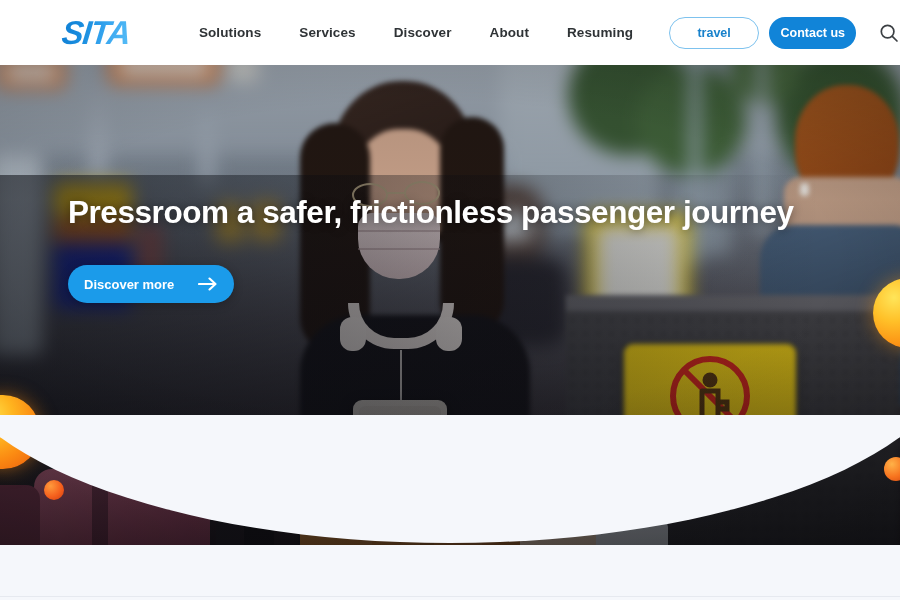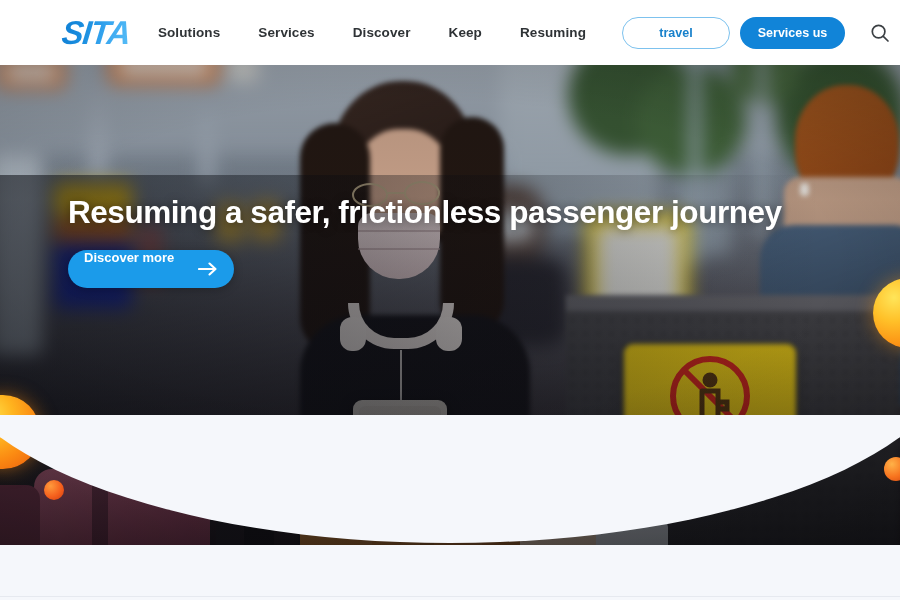--- a/index.html
+++ b/index.html
@@ -28,21 +28,21 @@
     font-style: italic;
     line-height: 1;
     background: linear-gradient(100deg, #0f7fd4 0%, #1b8fe0 35%, #36a5ef 62%, #57bdf7 100%);
     -webkit-background-clip: text;
     background-clip: text;
     color: transparent;
     -webkit-text-fill-color: transparent;
     transform: skewX(-6deg);
     user-select: none;
   }
-  .nav { display: flex; align-items: center; margin-left: 28px; gap: 38px; }
+  .nav { display: flex; align-items: center; margin-left: 69px; gap: 38px; }
   .nav-link {
     font-size: 13.5px;
     font-weight: 700;
     color: #2f3336;
     letter-spacing: 0.1px;
     white-space: nowrap;
     cursor: pointer;
   }
   .btn-mysita {
     margin-left: 36px;
@@ -112,25 +112,25 @@
     white-space: nowrap;
   }
   .hero-sub {
     margin-top: 9px;
     font-size: 14.2px; font-weight: 700; color: #fff;
     letter-spacing: -0.05px;
     text-shadow: 0 1px 8px rgba(0,0,0,.5);
     white-space: nowrap;
   }
   .cta {
-    margin-top: 20px;
+    margin-top: 35px;
     width: 166px; height: 38px;
     border-radius: 19px;
     background: #1b9bea;
-    display: flex; 
+    display: flex; align-items: center;
     padding: 0 16px;
     cursor: pointer;
     box-shadow: 0 2px 10px rgba(0,0,0,.25);
   }
   .cta-label { font-size: 13px; font-weight: 700; color: #fff; white-space: nowrap; }
   .cta-arrow { margin-left: auto; display: flex; align-items: center; }
 
   
   .sphere { position: absolute; border-radius: 50%; z-index: 22; }
   .sph-l-big {
@@ -294,21 +294,21 @@
         </svg>
         <div style="position:absolute;left:0;right:0;top:93px;text-align:center;font-size:11.8px;font-weight:700;color:#3a2a0c;">Do not use this seat</div>
         <div style="position:absolute;left:0;right:0;top:110px;text-align:center;font-size:9.6px;font-weight:600;color:#3a2a0c;">Keep your distance</div>
       </div>
 
       <div class="grade"></div>
       <div class="text-scrim"></div>
     </div>
 
     <div class="hero-copy">
-      <div class="hero-title">Resuming a safer, frictionless passenger journey</div>
+      <div class="hero-title">Pressroom a safer, frictionless passenger journey</div>
       <div class="cta">
         <span class="cta-label">Discover more</span>
         <span class="cta-arrow">
           <svg width="20" height="14" viewBox="0 0 20 14">
             <path d="M1 7 H17 M11.5 1.5 L17.5 7 L11.5 12.5" fill="none" stroke="#fff" stroke-width="2.1" stroke-linecap="round" stroke-linejoin="round"></path>
           </svg>
         </span>
       </div>
     </div>
 
@@ -324,26 +324,26 @@
   <div class="below-fill"></div>
   <div class="bottom-rule"></div>
 
   <div class="header">
     <div class="logo">SITA</div>
 
     <nav class="nav">
       <span class="nav-link">Solutions</span>
       <span class="nav-link">Services</span>
       <span class="nav-link">Discover</span>
-      <span class="nav-link">Keep</span>
+      <span class="nav-link">About</span>
       <span class="nav-link">Resuming</span>
     </nav>
 
     <div class="btn-mysita">travel</div>
-    <div class="btn-contact">Services us</div>
+    <div class="btn-contact">Contact us</div>
 
     <div class="search-btn">
       <svg width="20" height="20" viewBox="0 0 20 20">
         <circle cx="8.6" cy="8.6" r="6.3" fill="none" stroke="#3b3f43" stroke-width="1.7"></circle>
         <line x1="13.3" y1="13.3" x2="18" y2="18" stroke="#3b3f43" stroke-width="1.7" stroke-linecap="round"></line>
       </svg>
     </div>
   </div>
 
 </div>

